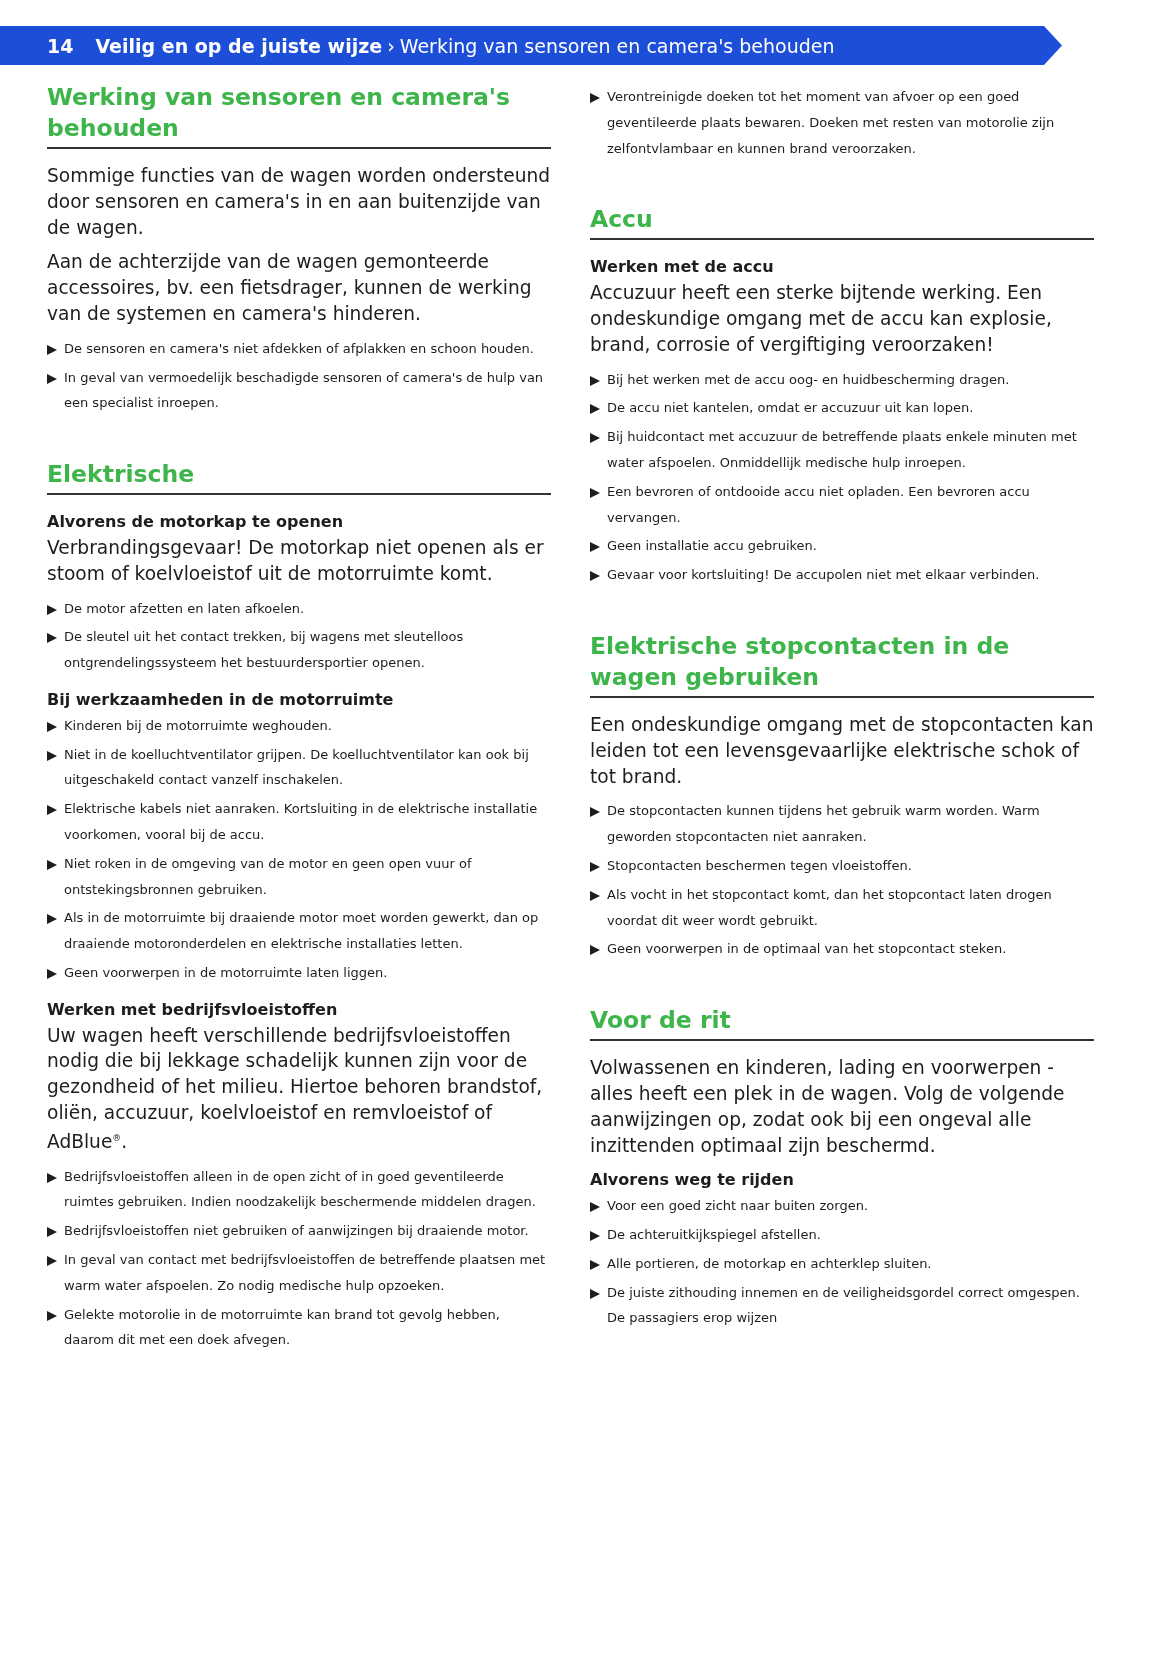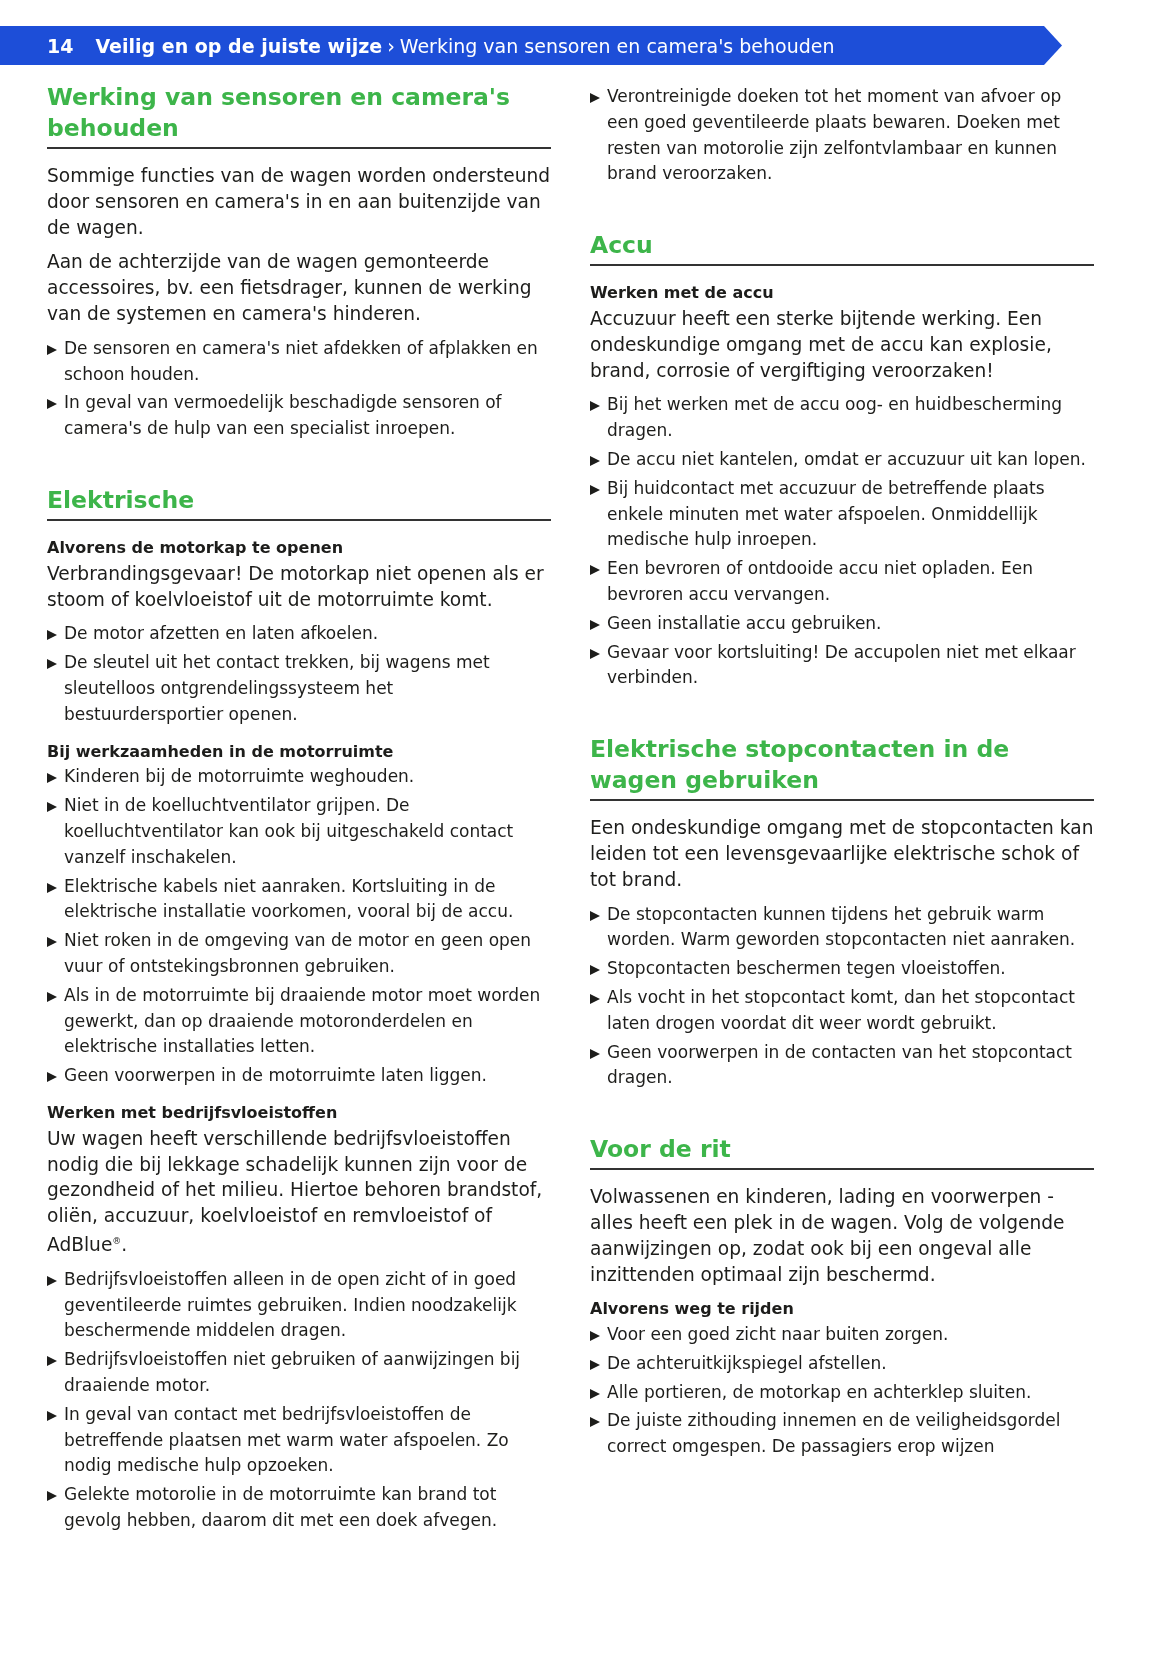--- a/index.html
+++ b/index.html
@@ -22,21 +22,21 @@
   .col.left { left: 47px; }
   .col.right { left: 590px; top: 84px; }
   .h2 {
     color: #3db54a; font-weight: bold; font-size: 23.5px; line-height: 31px;
     padding-bottom: 3px; border-bottom: 2px solid #333; margin: 0 0 14px 0;
   }
   .p { font-size: 18.6px; line-height: 25.8px; margin: 0 0 9px 0; }
   .sub { font-weight: bold; font-size: 16px; line-height: 25.8px; margin: 0; }
   .bullets { list-style: none; margin: 0 0 0 0; padding: 0; }
   .bullets li {
-    position: relative; padding-left: 17px; font-size: 17px; line-height: 25.8px;
+    position: relative; padding-left: 17px; font-size: 13px; line-height: 25.8px;
     margin-bottom: 3px;
   }
   .bullets li .tri {
     position: absolute; left: 0; top: 9px; width: 0; height: 0;
     border-top: 5.5px solid transparent; border-bottom: 5.5px solid transparent;
     border-left: 10px solid #1d1d1b;
   }
   .gap-s { height: 8px; }
   .gap-l { height: 40px; }
   sup { font-size: 9px; }
@@ -109,21 +109,21 @@
     <li><span class="tri"></span><span>Gevaar voor kortsluiting! De accupolen niet met elkaar verbinden.</span></li>
   </ul>
 
   <div class="gap-l"></div>
   <h2 class="h2">Elektrische stopcontacten in de wagen gebruiken</h2>
   <p class="p">Een ondeskundige omgang met de stopcontacten kan leiden tot een levensgevaarlijke elektrische schok of tot brand.</p>
   <ul class="bullets">
     <li><span class="tri"></span><span>De stopcontacten kunnen tijdens het gebruik warm worden. Warm geworden stopcontacten niet aanraken.</span></li>
     <li><span class="tri"></span><span>Stopcontacten beschermen tegen vloeistoffen.</span></li>
     <li><span class="tri"></span><span>Als vocht in het stopcontact komt, dan het stopcontact laten drogen voordat dit weer wordt gebruikt.</span></li>
-    <li><span class="tri"></span><span>Geen voorwerpen in de contacten van het stopcontact dragen.</span></li>
+    <li><span class="tri"></span><span>Geen voorwerpen in de optimaal van het stopcontact steken.</span></li>
   </ul>
 
   <div class="gap-l"></div>
   <h2 class="h2">Voor de rit</h2>
   <p class="p">Volwassenen en kinderen, lading en voorwerpen - alles heeft een plek in de wagen. Volg de volgende aanwijzingen op, zodat ook bij een ongeval alle inzittenden optimaal zijn beschermd.</p>
   <p class="sub">Alvorens weg te rijden</p>
   <ul class="bullets">
     <li><span class="tri"></span><span>Voor een goed zicht naar buiten zorgen.</span></li>
     <li><span class="tri"></span><span>De achteruitkijkspiegel afstellen.</span></li>
     <li><span class="tri"></span><span>Alle portieren, de motorkap en achterklep sluiten.</span></li>

